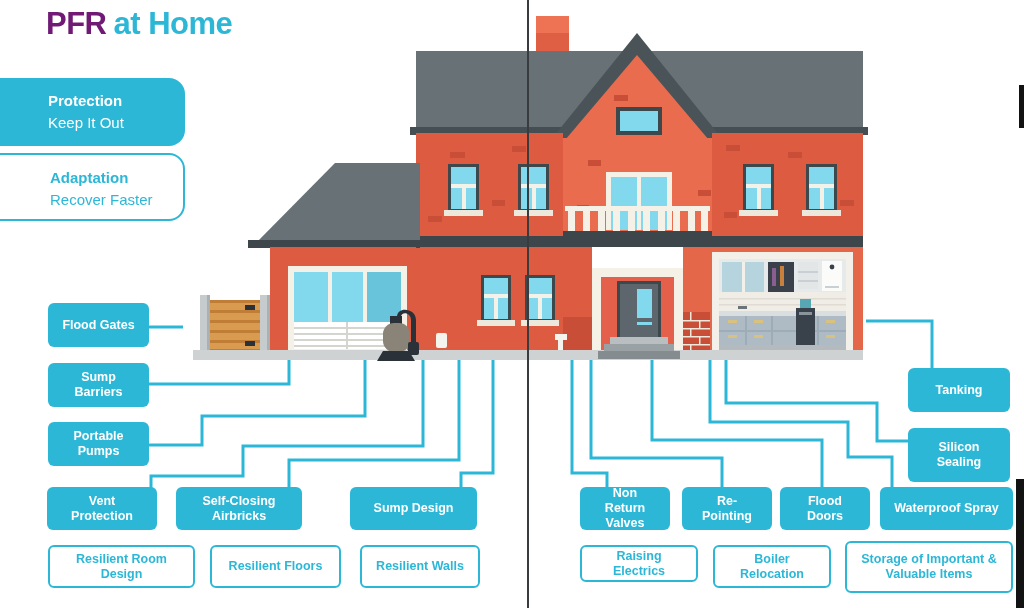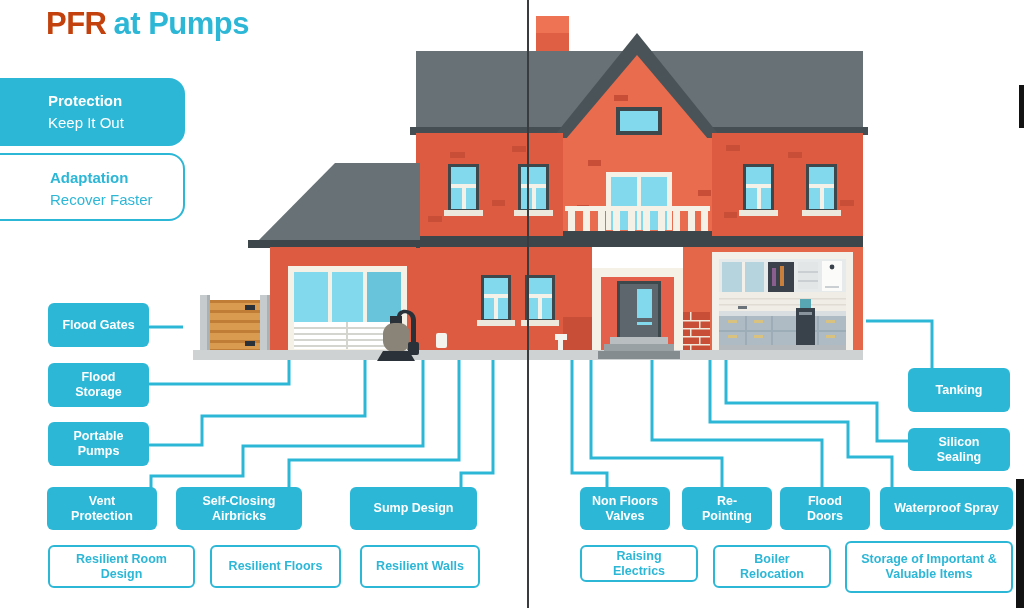--- a/index.html
+++ b/index.html
@@ -1,21 +1,21 @@
 <!DOCTYPE html>
 <html><head>
 <meta charset="utf-8">
 <style>
   html,body{margin:0;padding:0;background:#ffffff;}
   #stage{position:relative;width:1024px;height:608px;background:#ffffff;overflow:hidden;
          font-family:"Liberation Sans","DejaVu Sans",sans-serif;}
   .abs{position:absolute;}
   
   #page-title{position:absolute;left:46px;top:6px;font-size:31px;font-weight:bold;letter-spacing:-0.5px;}
-  #page-title .brand{color:#c2410c;}
+  #page-title .brand{color:#701a75;}
   #page-title .suffix{color:#2db7d7;margin-left:7px;}
   
   .legend{position:absolute;left:-22px;width:207px;border-radius:16px;box-sizing:border-box;
           padding:12px 0 0 70px;line-height:1.45;font-size:15px;}
   .legend .t{font-weight:bold;display:block;}
   .legend.filled{background:#2db7d7;color:#ffffff;}
   .legend.outlined{background:#ffffff;border:2px solid #2db7d7;color:#2db7d7;}
   
   .label-box{position:absolute;box-sizing:border-box;border-radius:6px;display:flex;
              align-items:center;justify-content:center;text-align:center;
@@ -299,44 +299,44 @@
       <polyline points="866,321 932,321 932,370"></polyline>
     </g>
 
     <rect x="527" y="0" width="2" height="608" fill="#393c3e"></rect>
 
     <rect x="1019" y="85" width="5" height="43" fill="#121212"></rect>
     <rect x="1016" y="479" width="8" height="129" fill="#121212"></rect>
   </svg>
 
   <div id="page-title">
-    <span class="brand">PFR</span><span class="suffix">at Pumps</span>
+    <span class="brand">PFR</span><span class="suffix">at Home</span>
   </div>
 
   <div class="legend filled" style="top:78px;height:68px;">
     <span class="t">Protection</span>
     <span>Keep It Out</span>
   </div>
   <div class="legend outlined" style="top:153px;height:68px;">
     <span class="t">Adaptation</span>
     <span>Recover Faster</span>
   </div>
 
   <div class="label-box filled" style="left:48px;top:303px;width:101px;height:44px">Flood Gates</div>
-  <div class="label-box filled" style="left:48px;top:363px;width:101px;height:44px">Flood Storage</div>
+  <div class="label-box filled" style="left:48px;top:363px;width:101px;height:44px">Sump Barriers</div>
   <div class="label-box filled" style="left:48px;top:422px;width:101px;height:44px">Portable Pumps</div>
   <div class="label-box filled" style="left:47px;top:487px;width:110px;height:43px">Vent Protection</div>
   <div class="label-box filled" style="left:176px;top:487px;width:126px;height:43px">Self-Closing Airbricks</div>
   <div class="label-box filled" style="left:350px;top:487px;width:127px;height:43px">Sump Design</div>
-  <div class="label-box filled" style="left:580px;top:487px;width:90px;height:43px">Non Floors Valves</div>
+  <div class="label-box filled" style="left:580px;top:487px;width:90px;height:43px">Non Return Valves</div>
   <div class="label-box filled" style="left:682px;top:487px;width:90px;height:43px">Re-Pointing</div>
   <div class="label-box filled" style="left:780px;top:487px;width:90px;height:43px">Flood Doors</div>
   <div class="label-box filled" style="left:880px;top:487px;width:133px;height:43px">Waterproof Spray</div>
   <div class="label-box filled" style="left:908px;top:368px;width:102px;height:44px">Tanking</div>
-  <div class="label-box filled" style="left:908px;top:428px;width:102px;height:43px">Silicon Sealing</div>
+  <div class="label-box filled" style="left:908px;top:428px;width:102px;height:54px">Silicon Sealing</div>
 
   <div class="label-box outlined" style="left:48px;top:545px;width:147px;height:43px">Resilient Room Design</div>
   <div class="label-box outlined" style="left:210px;top:545px;width:131px;height:43px">Resilient Floors</div>
   <div class="label-box outlined" style="left:360px;top:545px;width:120px;height:43px">Resilient Walls</div>
   <div class="label-box outlined" style="left:580px;top:545px;width:118px;height:37px">Raising Electrics</div>
   <div class="label-box outlined" style="left:713px;top:545px;width:118px;height:43px">Boiler Relocation</div>
   <div class="label-box outlined" style="left:845px;top:541px;width:168px;height:52px">Storage of Important &amp; Valuable Items</div>
 
 </div>
 

